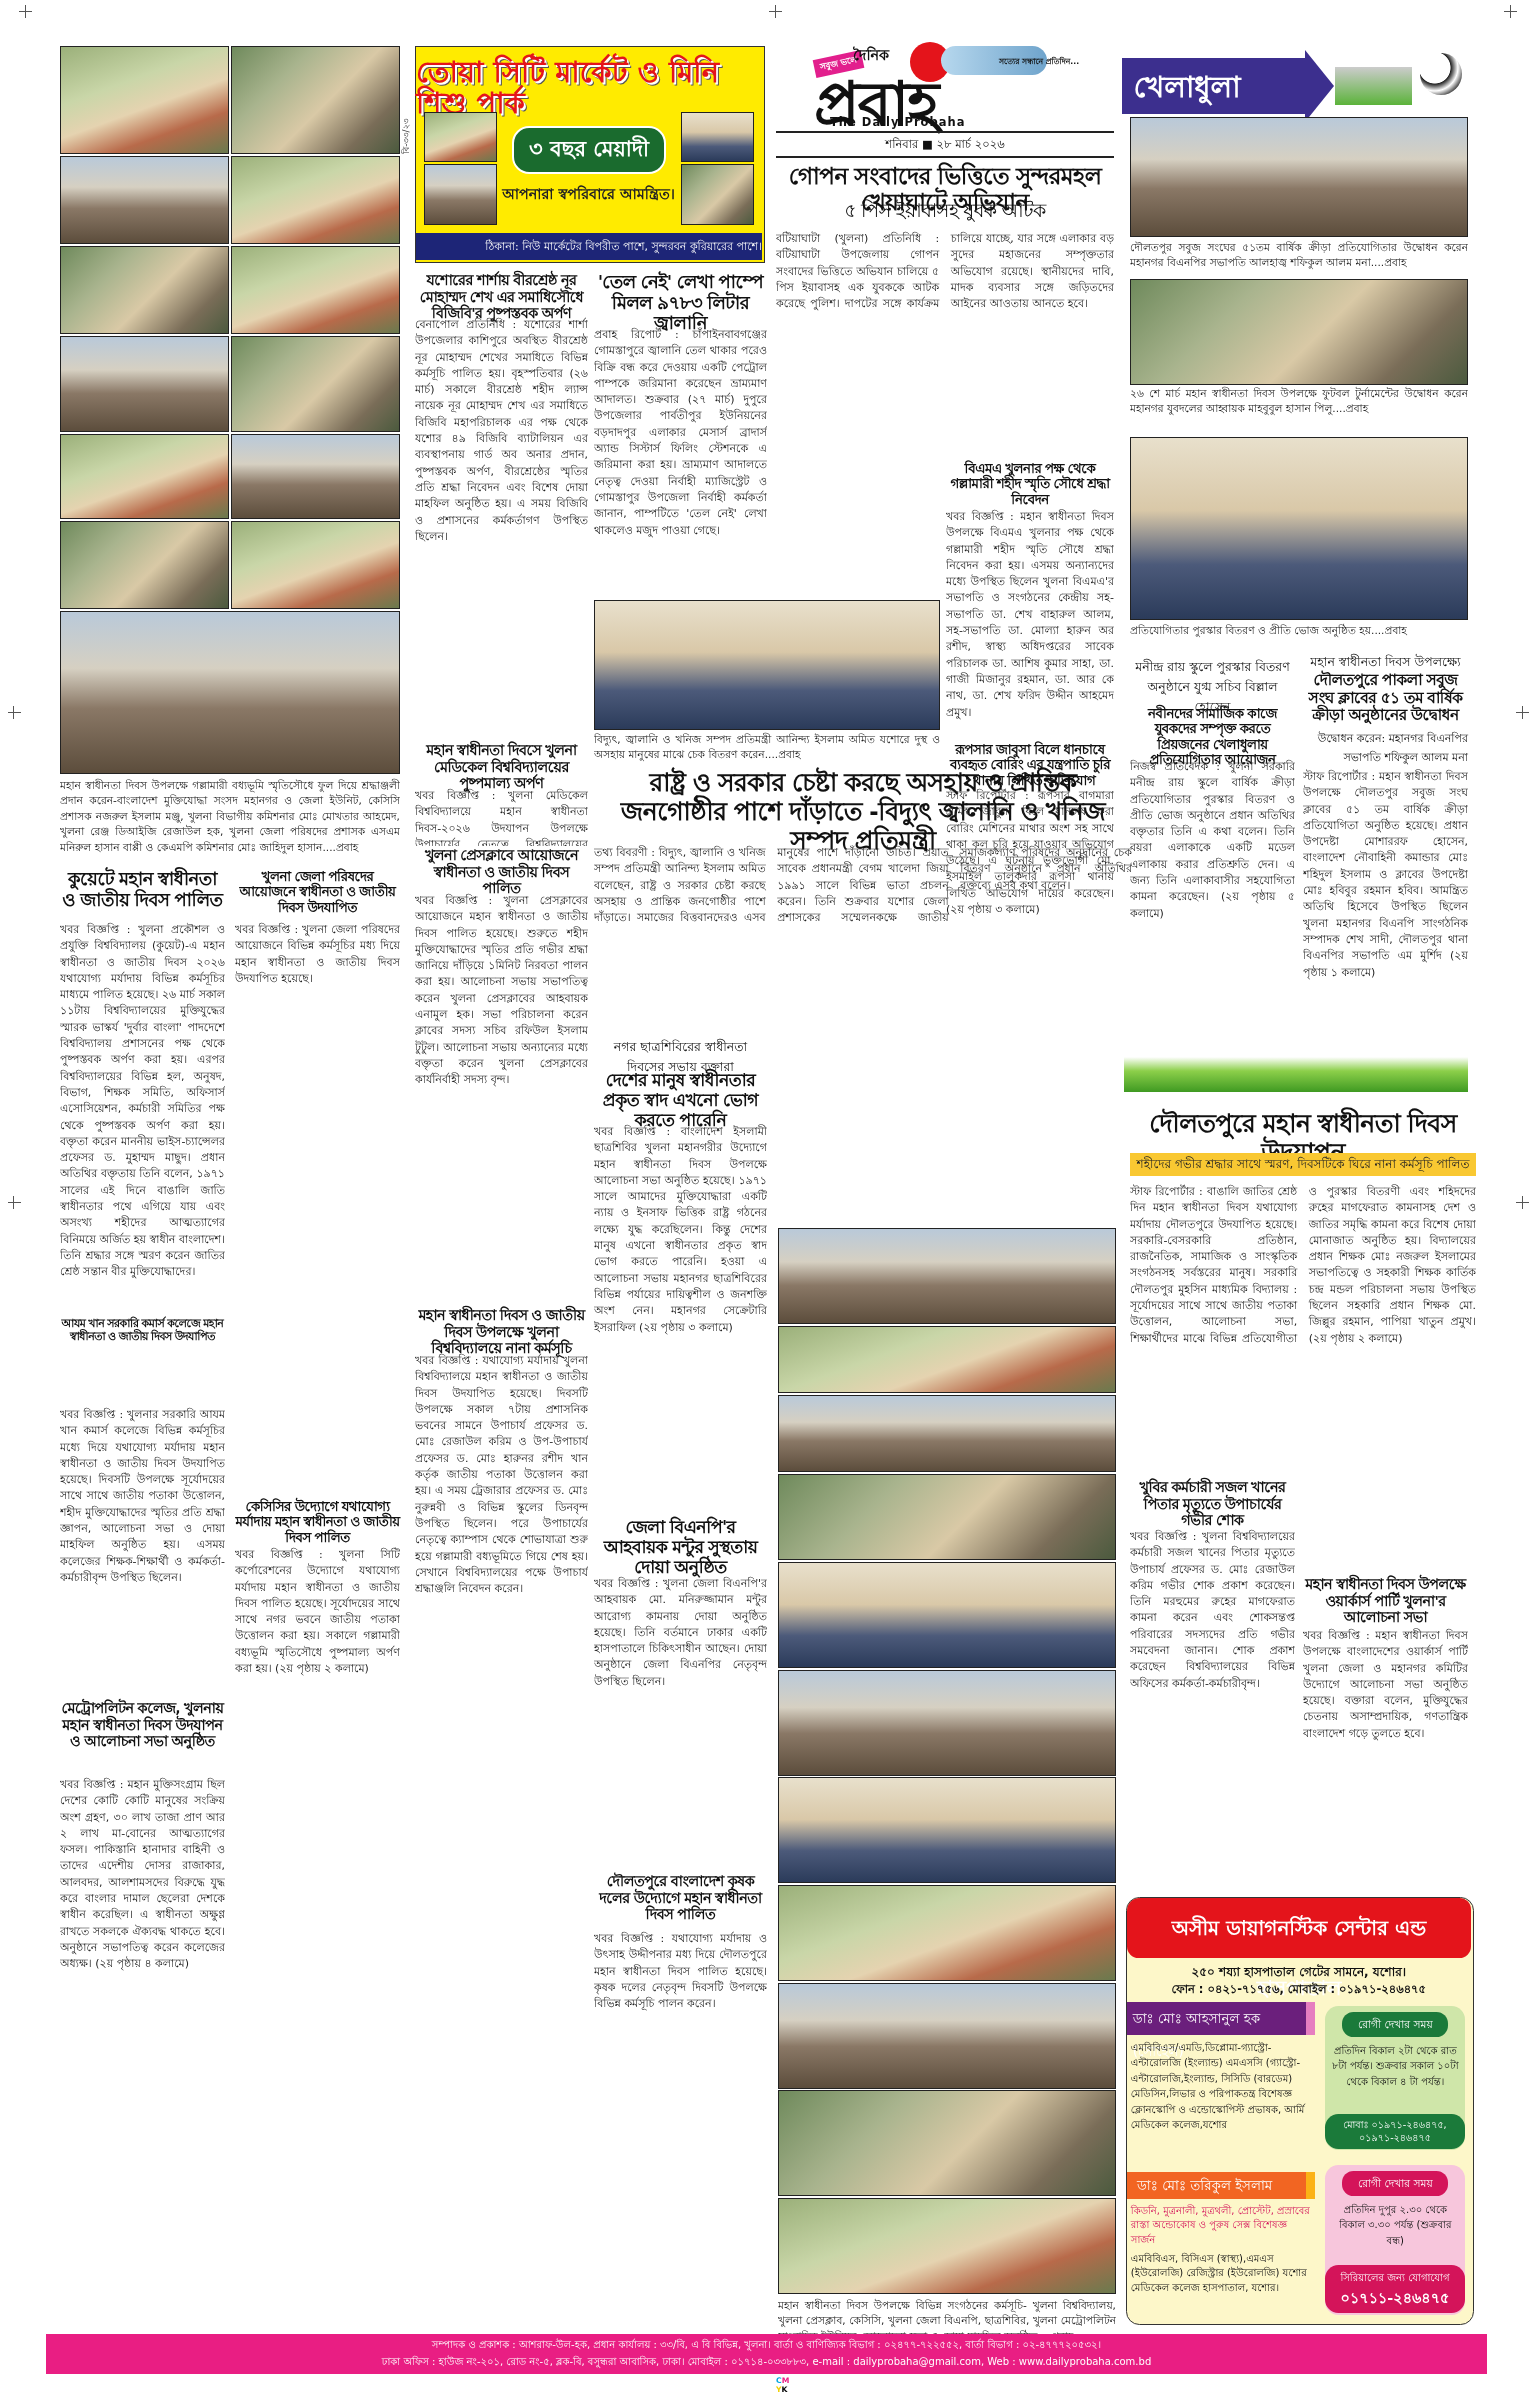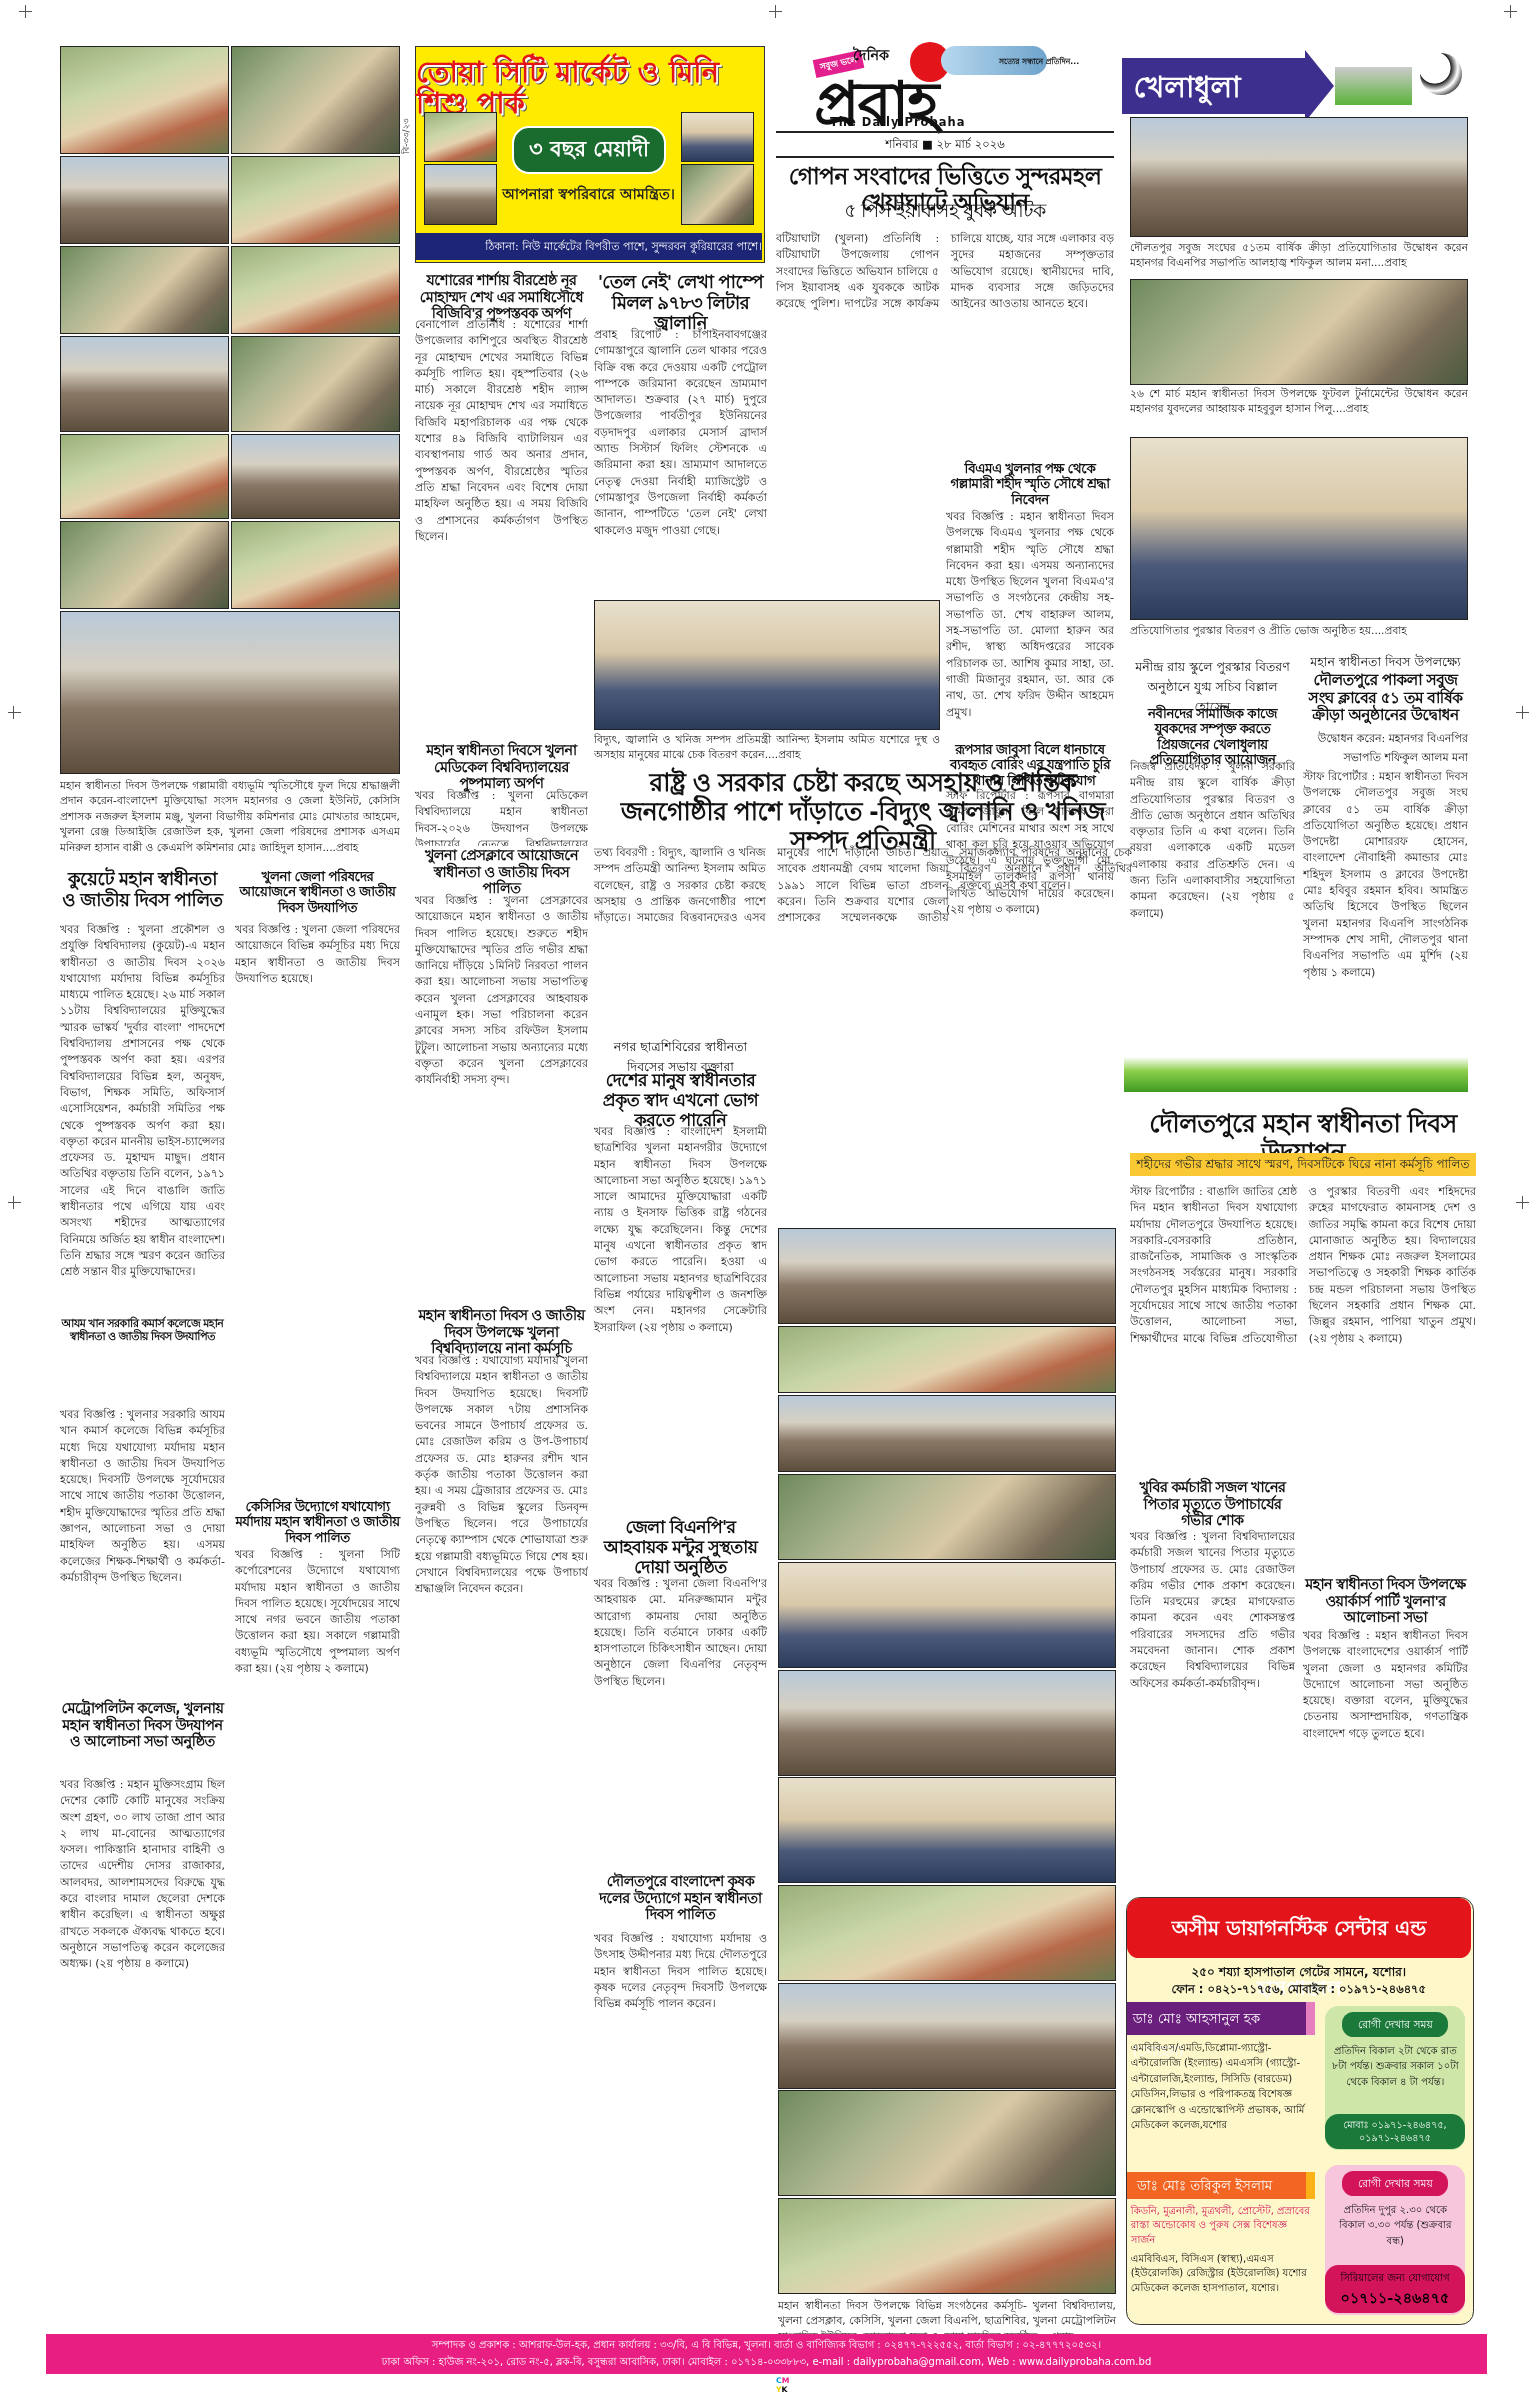--- a/index.html
+++ b/index.html
@@ -186,21 +186,21 @@
     <div class="abs" style="left:17.3px;top:5.8px;width:106px;height:25px;background:#1b7a3a;color:#fff;border-radius:11.5px;font-size:10.6px;line-height:25px;text-align:center">রোগী দেখার সময়</div>
     <div class="abs" style="left:5.8px;top:37px;width:129px;font-size:10px;line-height:15.4px;text-align:center">প্রতিদিন বিকাল ২টা থেকে রাত ৮টা পর্যন্ত। শুক্রবার সকাল ১০টা থেকে বিকাল ৪ টা পর্যন্ত।</div>
     <div class="abs" style="left:0;top:108px;width:140px;height:35px;background:#1b7a3a;color:#fff;border-radius:13.4px;font-size:9.6px;line-height:13.4px;text-align:center;padding-top:3.8px;box-sizing:border-box">মোবাঃ ০১৯৭১-২৪৬৪৭৫, ০১৯৭১-২৪৬৪৭৫</div>
   </div>
   <div class="abs" style="left:0;top:274px;width:188px;height:27px;background:#f26522;color:#fff;font-size:13.4px;line-height:27px;padding-left:10px;box-sizing:border-box;border-right:9.6px solid #fbb216">ডাঃ মোঃ তরিকুল ইসলাম</div>
   <div class="abs" style="left:3.8px;top:306px;width:181px;font-size:10px;line-height:14.4px;color:#d4145a">কিডনি, মুত্রনালী, মুত্রথলী, প্রোস্টেট, প্রস্রাবের রাস্তা অন্ডোকোষ ও পুরুষ সেক্স বিশেষজ্ঞ সার্জন</div>
   <div class="abs" style="left:3.8px;top:354px;width:181px;height:63px;font-size:10px;line-height:14.4px;overflow:hidden">এমবিবিএস, বিসিএস (স্বাস্থ্য),এমএস (ইউরোলজি) রেজিস্ট্রার (ইউরোলজি) যশোর মেডিকেল কলেজ হাসপাতাল, যশোর।</div>
   <div class="abs" style="left:198px;top:267px;width:140px;height:150px;background:#f7c6dc;border-radius:13.4px">
     <div class="abs" style="left:17.3px;top:5.8px;width:106px;height:25px;background:#d4145a;color:#fff;border-radius:11.5px;font-size:10.6px;line-height:25px;text-align:center">রোগী দেখার সময়</div>
     <div class="abs" style="left:5.8px;top:37px;width:129px;font-size:10px;line-height:15.4px;text-align:center">প্রতিদিন দুপুর ২.৩০ থেকে বিকাল ৩.৩০ পর্যন্ত (শুক্রবার বন্ধ)</div>
-    <div class="abs" style="left:0;top:100px;width:140px;height:48px;background:#d4145a;border-radius:13.4px;color:#000000;text-align:center">
+    <div class="abs" style="left:0;top:100px;width:140px;height:48px;background:#d4145a;border-radius:13.4px;color:#ffffff;text-align:center">
       <div style="font-size:10px;padding-top:4.8px">সিরিয়ালের জন্য যোগাযোগ</div>
       <div style="font-size:14.4px;font-weight:bold">০১৭১১-২৪৬৪৭৫</div>
     </div>
   </div>
 </div>
 
 <div class="abs" style="left:46px;top:2334px;width:1441px;height:38px;background:#e91e83;color:#fff;text-align:center;font-size:10px;line-height:17.3px;padding-top:1.9px">
   <div>সম্পাদক ও প্রকাশক : আশরাফ-উল-হক, প্রধান কার্যালয় : ৩৩/বি, এ বি বিভিন্ন, খুলনা। বার্তা ও বাণিজ্যিক বিভাগ : ০২৪৭৭-৭২২৫৫২, বার্তা বিভাগ : ০২-৪৭৭৭২০৫৩২।</div>
   <div>ঢাকা অফিস : হাউজ নং-২০১, রোড নং-৫, ব্লক-বি, বসুন্ধরা আবাসিক, ঢাকা। মোবাইল : ০১৭১৪-০৩৩৮৮৩, e-mail : dailyprobaha@gmail.com, Web : www.dailyprobaha.com.bd</div>
 </div>

